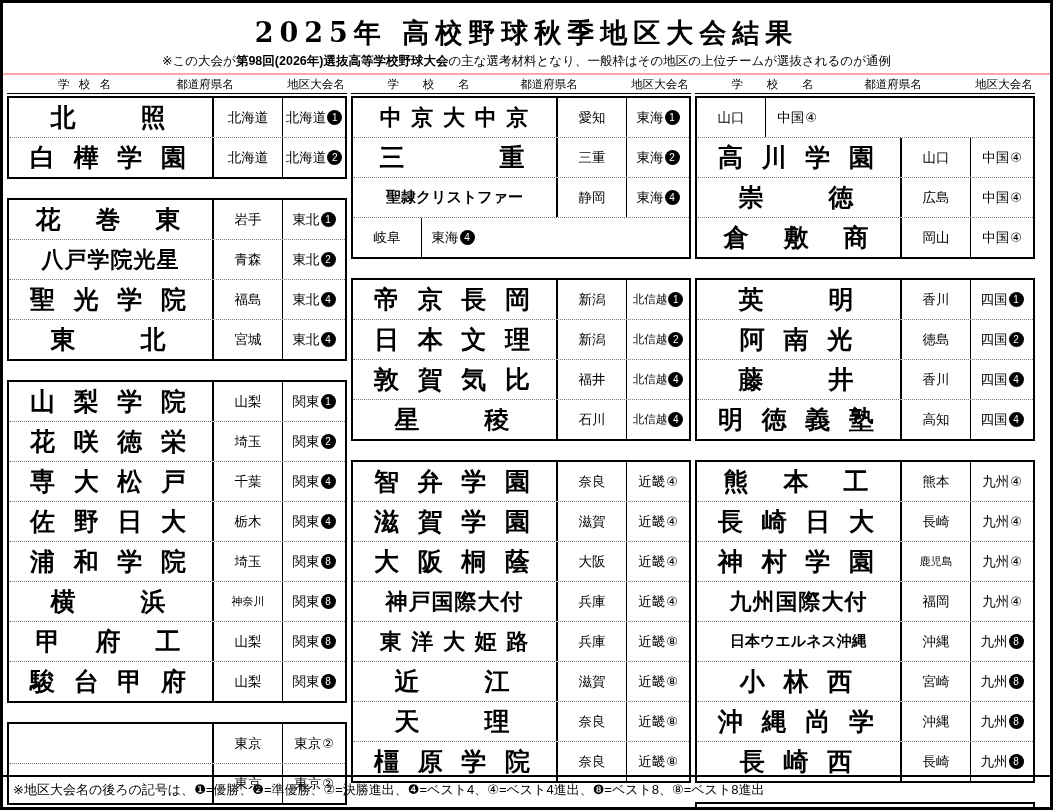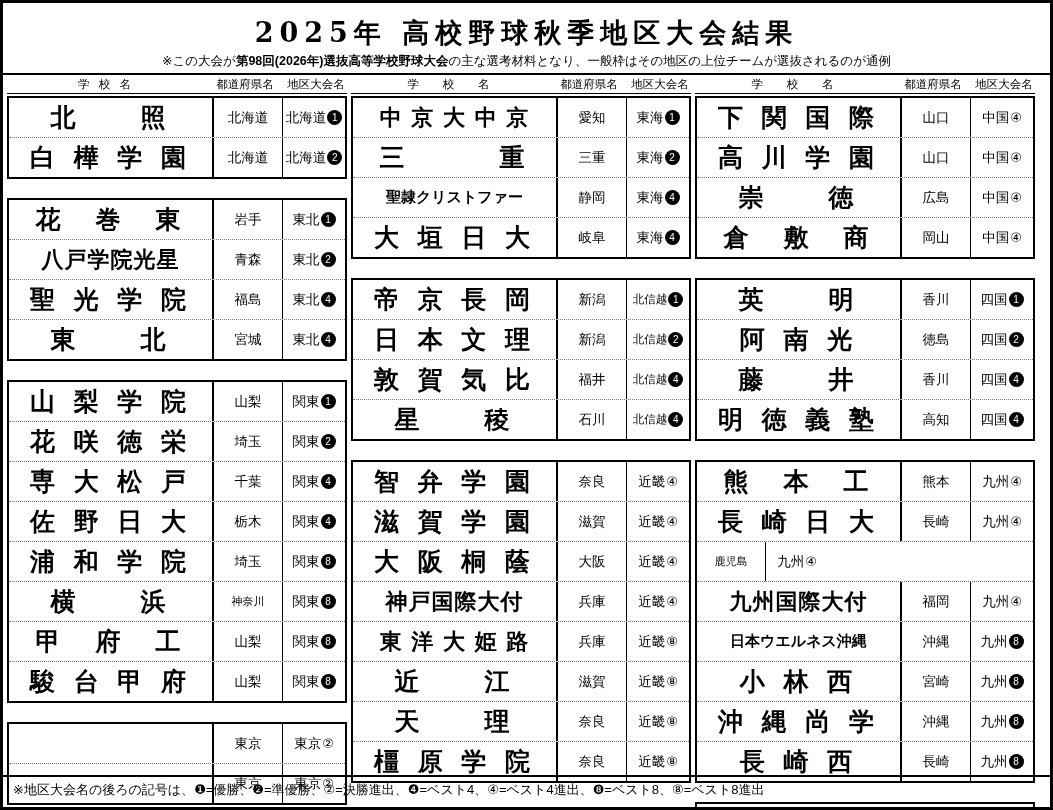--- a/index.html
+++ b/index.html
@@ -21,42 +21,42 @@
     font-weight:bold;
     letter-spacing:6px;
     padding-top:12px;
     padding-bottom:2px;
     font-family:"DejaVu Serif","Liberation Serif",serif;
   }
   .subtitle{
     text-align:center;
     font-size:12.5px;
     padding-bottom:3px;
-    border-bottom:2px solid #000000;
+    border-bottom:2px solid #fca5a5;
     white-space:nowrap;
   }
   .subtitle .hl{font-weight:bold;}
   .cols{
     display:flex;
     padding:2px 4px 0 4px;
     gap:4px;
   }
   .col{width:340px;}
   .hdr{
     display:flex;
     font-size:11.5px;
     align-items:flex-end;
     padding-bottom:1px;
     border-bottom:1px solid #000;
     margin-bottom:2px;
     gap:6px;
   }
   .hdr .h-school{flex:1;text-align:center;letter-spacing:3px;}
   .hdr .h-pref{width:68px;text-align:center;}
-  .hdr .h-region{width:62px;text-align:center;}
+  .hdr .h-region{width:62px;text-align:center;margin-left:40px;}
   .group{
     border:2px solid #000;
     margin-bottom:19px;
   }
   .row{
     display:flex;
     align-items:stretch;
     height:39px;
   }
   .row + .row{border-top:1px dotted #777;}
@@ -305,21 +305,20 @@
         </div>
         <div class="row">
           <div class="school xs">聖隷クリストファー</div>
           <div class="pref">静岡</div>
           <div class="region">
               <span>東海</span>
               <span class="badge">4</span>
             </div>
         </div>
         <div class="row">
-          <div class="school">大 垣 日 大</div>
           <div class="pref">岐阜</div>
           <div class="region">
               <span>東海</span>
               <span class="badge">4</span>
             </div>
         </div>
       </div>
 
       <div class="group">
         <div class="row">
@@ -426,21 +425,20 @@
 
     <div class="col">
       <div class="hdr">
         <span class="h-school">学 　校 　名</span>
         <span class="h-pref">都道府県名</span>
         <span class="h-region">地区大会名</span>
       </div>
 
       <div class="group">
         <div class="row">
-          <div class="school">下 関 国 際</div>
           <div class="pref">山口</div>
           <div class="region">
               <span>中国</span>
               <span class="plain">④</span>
             </div>
         </div>
         <div class="row">
           <div class="school">高 川 学 園</div>
           <div class="pref">山口</div>
           <div class="region">
@@ -512,20 +510,21 @@
         </div>
         <div class="row">
           <div class="school">長 崎 日 大</div>
           <div class="pref">長崎</div>
           <div class="region">
               <span>九州</span>
               <span class="plain">④</span>
             </div>
         </div>
         <div class="row">
+          <div class="school">神 村 学 園</div>
           <div class="pref xs">鹿児島</div>
           <div class="region">
               <span>九州</span>
               <span class="plain">④</span>
             </div>
         </div>
         <div class="row">
           <div class="school md">九州国際大付</div>
           <div class="pref">福岡</div>
           <div class="region">

